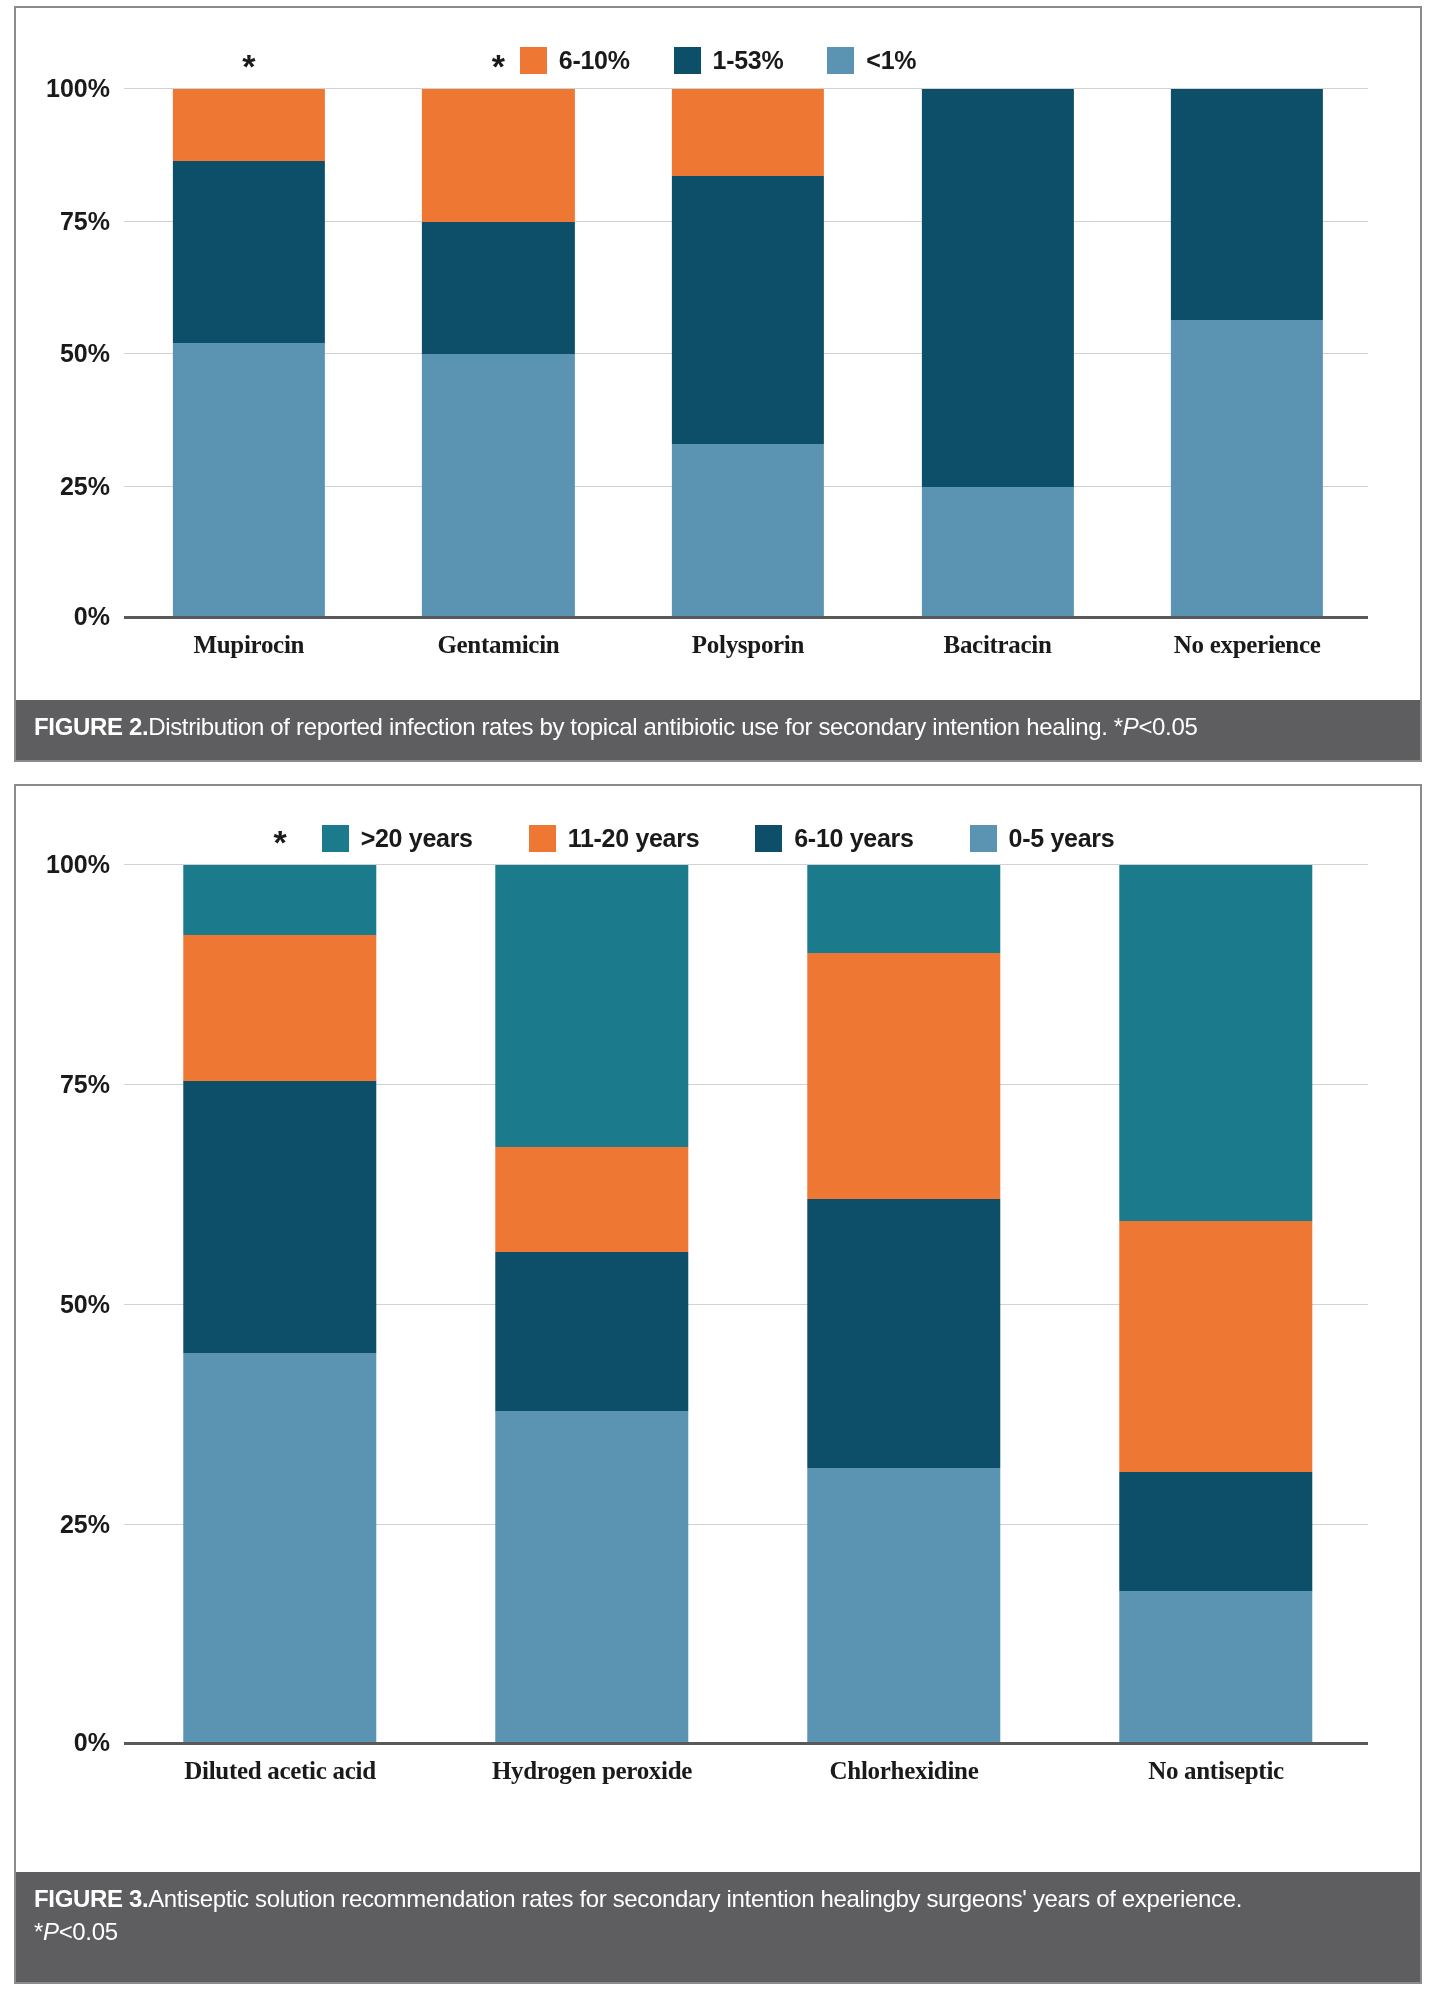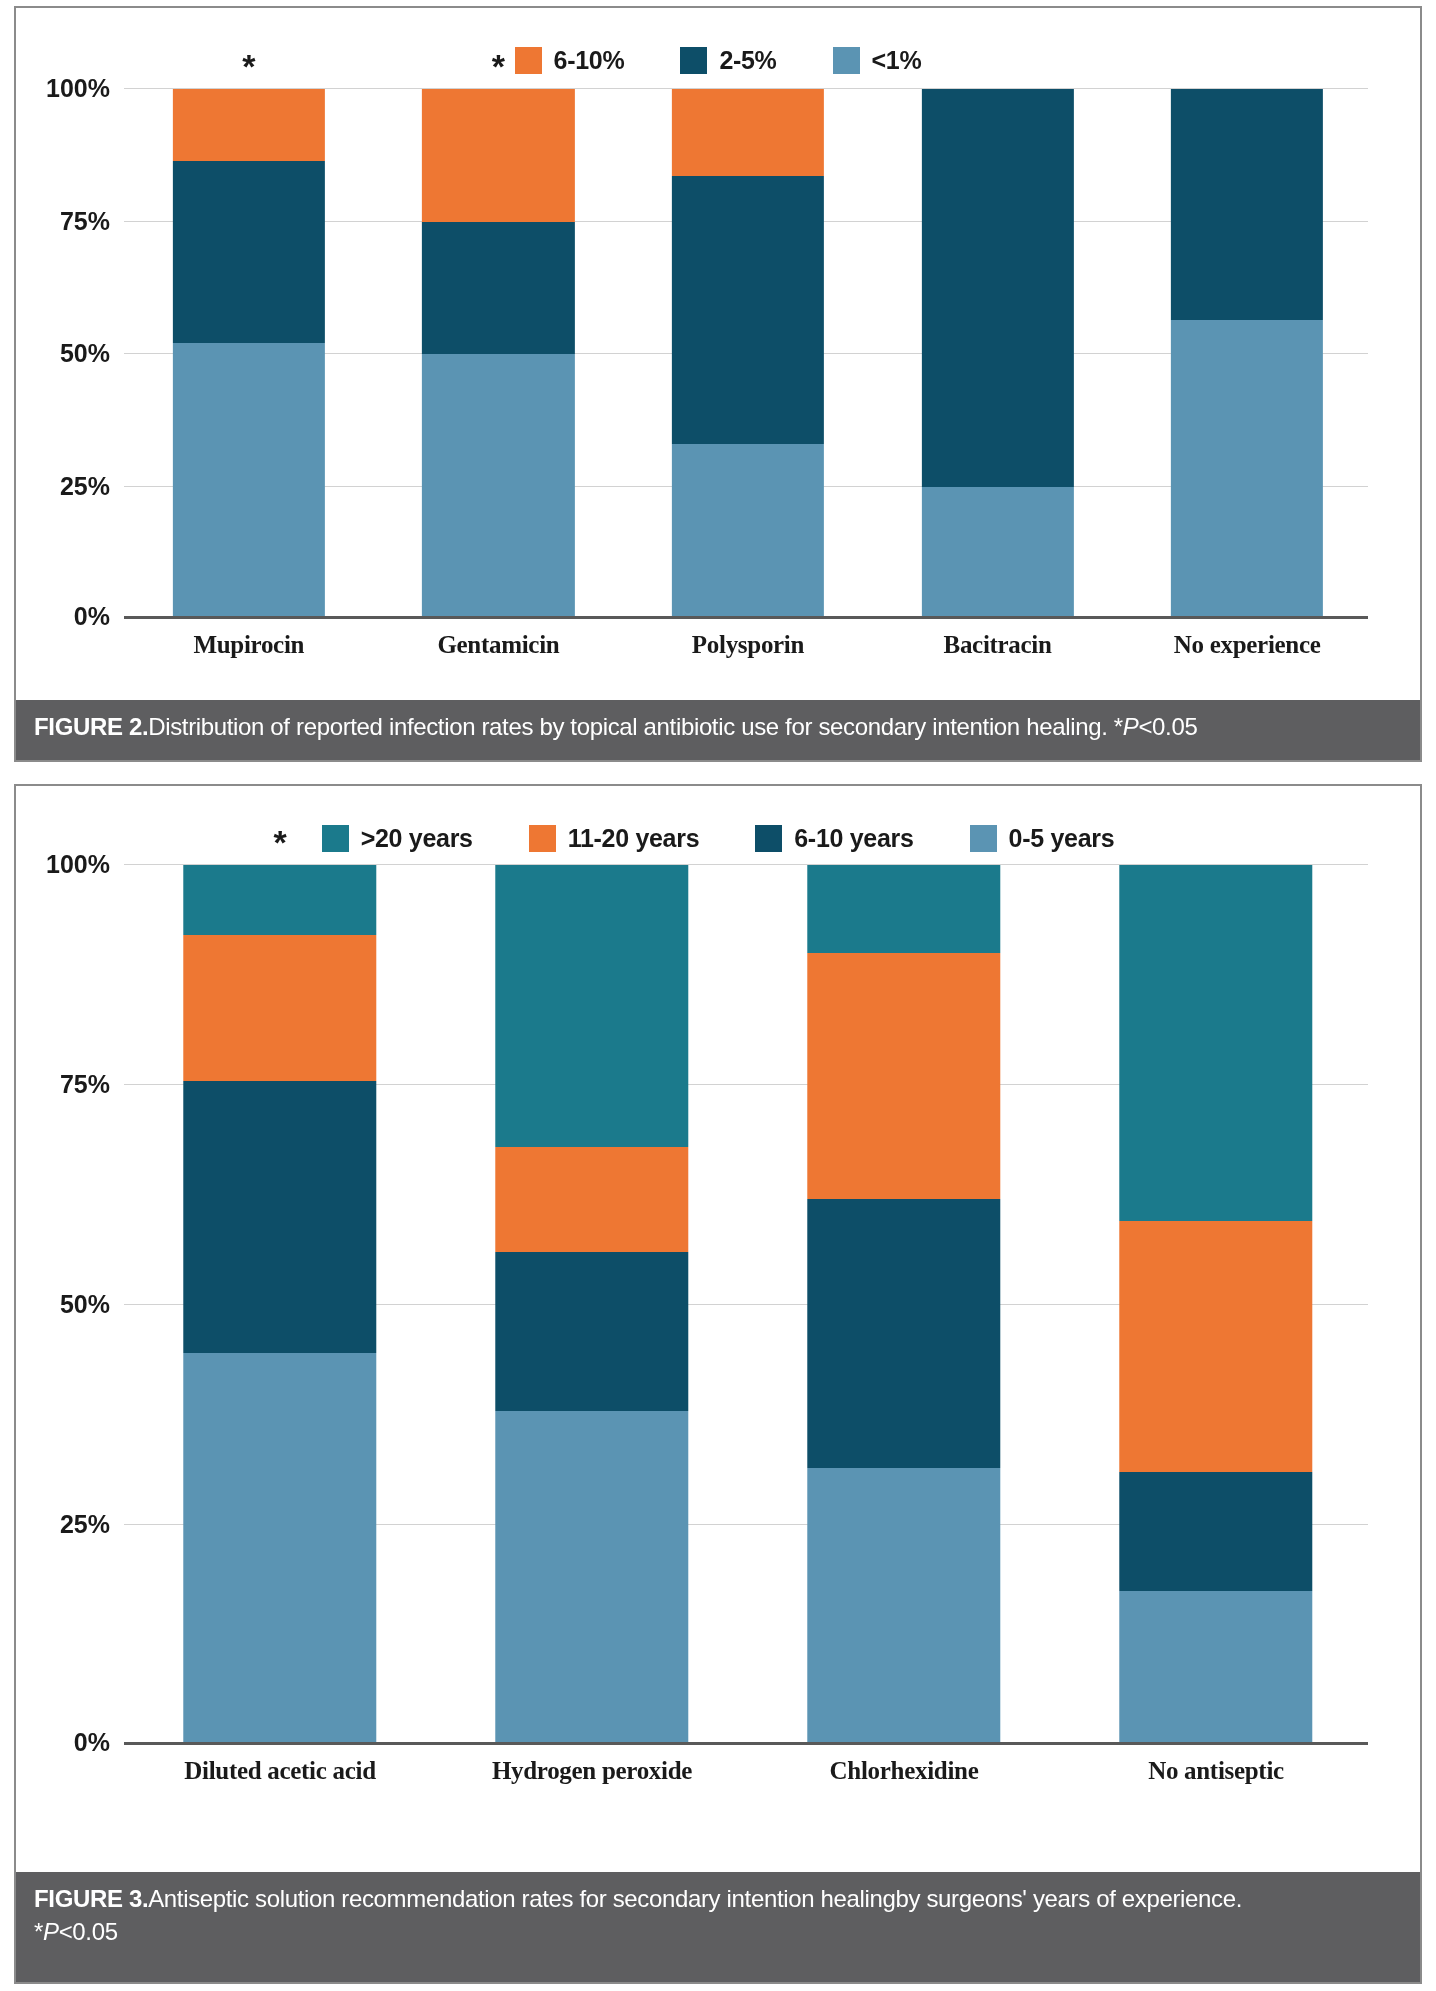--- a/index.html
+++ b/index.html
@@ -32,21 +32,21 @@
     background: #ffffff;
   }
   #fig2 .chart-area { height: 692px; }
   #fig3 .chart-area { height: 1086px; }
 
   
   .legend {
     display: flex;
     justify-content: center;
     align-items: center;
-    gap: 56px;
+    gap: 44px;
     padding-top: 38px;
     padding-bottom: 4px;
   }
   #fig3 .legend { gap: 56px; }
   .legend-item {
     display: flex;
     align-items: center;
     gap: 12px;
   }
   .legend-swatch {
@@ -177,21 +177,21 @@
 
   <div class="figure-panel" id="fig2">
     <div class="chart-area">
       <div class="legend" id="legend2">
           <div class="legend-item">
             <span class="legend-swatch" style="background: rgb(238, 119, 51);"></span>
             <span class="legend-label">6-10%</span>
           </div>
           <div class="legend-item">
             <span class="legend-swatch" style="background: rgb(13, 78, 104);"></span>
-            <span class="legend-label">2-5%</span>
+            <span class="legend-label">1-53%</span>
           </div>
           <div class="legend-item">
             <span class="legend-swatch" style="background: rgb(91, 148, 179);"></span>
             <span class="legend-label">&lt;1%</span>
           </div>
         </div>
       <div class="plot-wrap">
         <div class="plot" id="plot2">
             <div class="gridline axis-zero" style="bottom: 0%;">
               <span class="ytick">0%</span>

